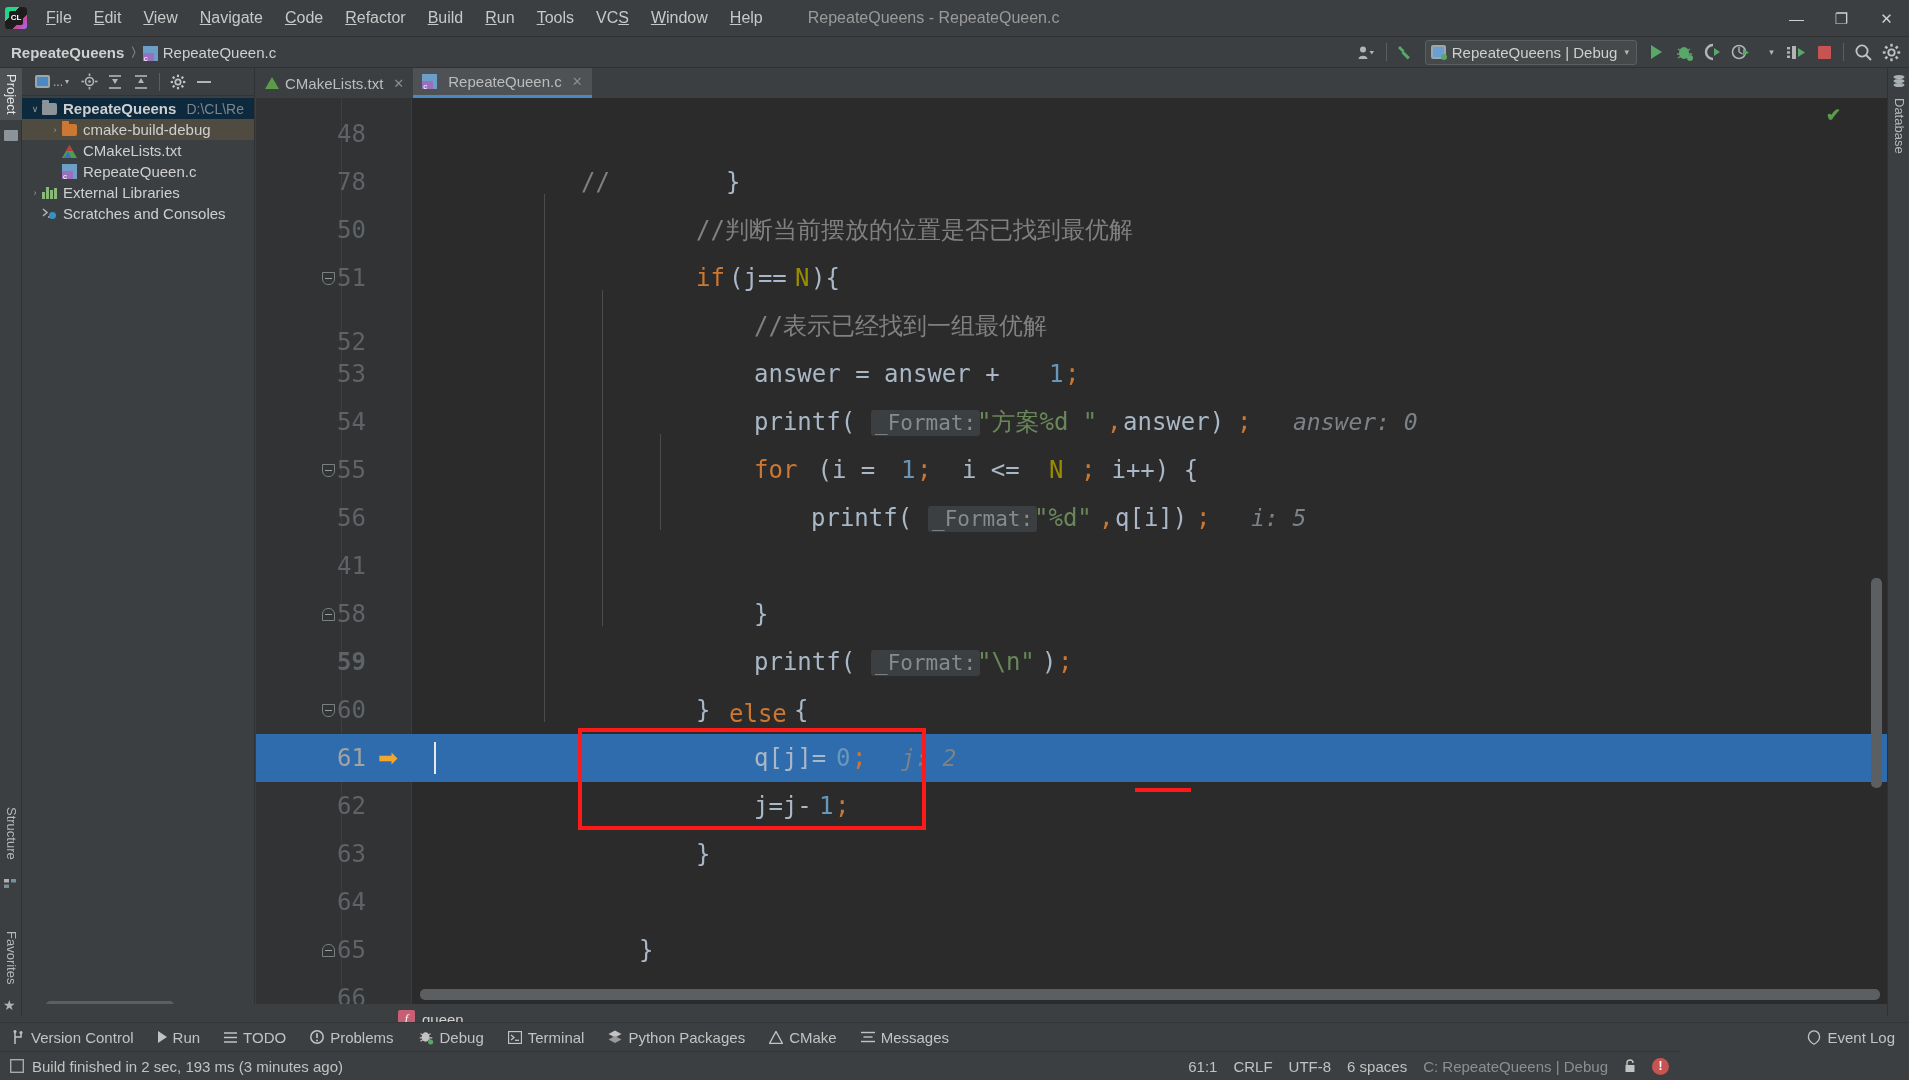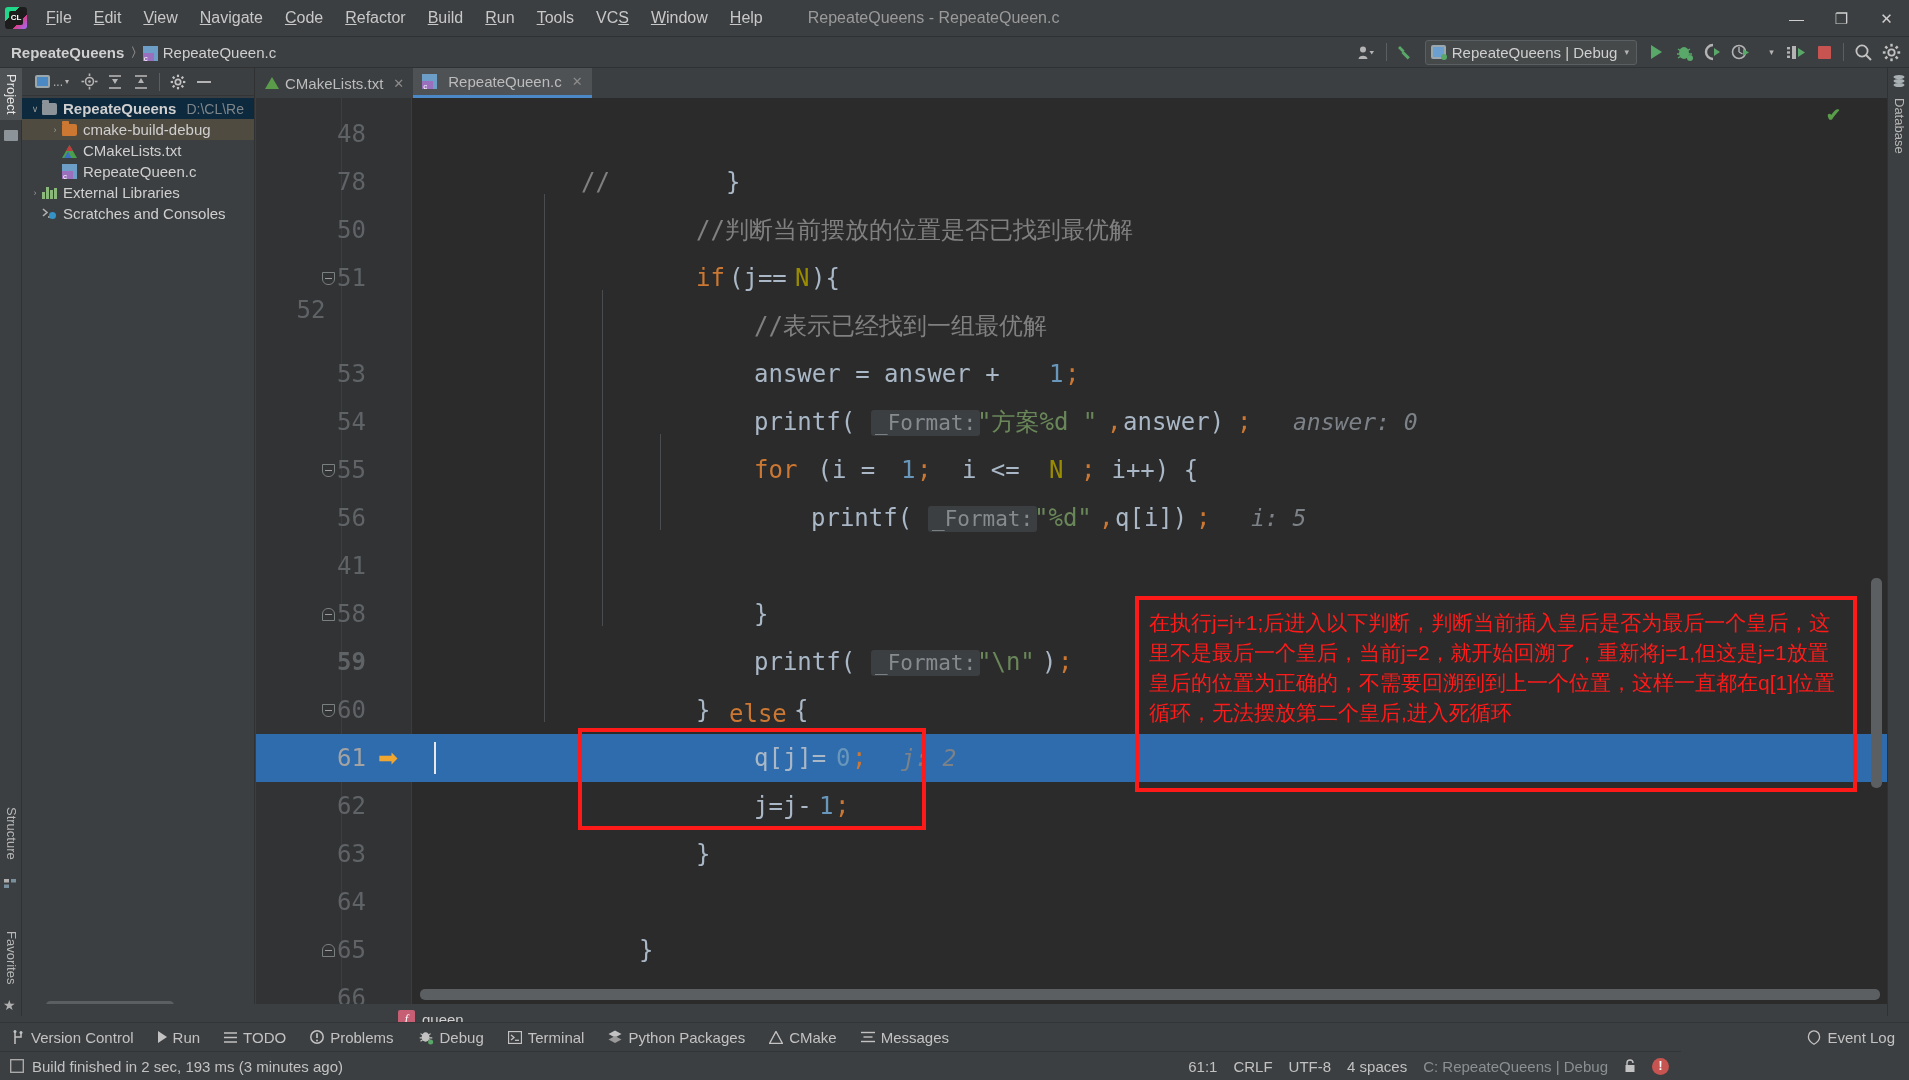--- a/index.html
+++ b/index.html
@@ -601,21 +601,21 @@
         <div class="lnum" style="top: 108px;">50</div>
         <div class="line cm" style="top: 108px; left: 440px; width: auto;">//判断当前摆放的位置是否已找到最优解</div>
         <div class="lnum" style="top: 156px;">51</div>
         <div class="fold down" style="top: 156px;">
           <span class="box"></span>
         </div>
         <div class="line k" style="top: 156px; left: 440px; width: auto;">if</div>
         <div class="line p" style="top: 156px; left: 473px; width: auto;">(j==</div>
         <div class="line gv" style="top: 156px; left: 539px; width: auto;">N</div>
         <div class="line p" style="top: 156px; left: 555px; width: auto;">){</div>
-        <div class="lnum" style="top: 188px; text-align: center;">52</div>
+        <div class="lnum" style="top: 220px;">52</div>
         <div class="line cm" style="top: 204px; left: 498px; width: auto;">//表示已经找到一组最优解</div>
         <div class="lnum" style="top: 252px;">53</div>
         <div class="line p" style="top: 252px; left: 498px; width: auto;">answer = answer + </div>
         <div class="line n" style="top: 252px; left: 793px; width: auto;">1</div>
         <div class="line sem" style="top: 252px; left: 809px; width: auto;">;</div>
         <div class="lnum" style="top: 300px;">54</div>
         <div class="line p" style="top: 300px; left: 498px; width: auto;">printf(</div>
         <div class="line " style="top: 300px; left: 615px; width: auto;"><span class="hint">_Format:</span></div>
         <div class="line s" style="top: 300px; left: 721px; width: auto;">"方案%d "</div>
         <div class="line sem" style="top: 300px; left: 851px; width: auto;">,</div>
@@ -686,21 +686,20 @@
       </div>
 
     <div class="check-mark" style="right:46px;top:6px;">✔</div>
 
     <div class="vscroll" style="top:480px;height:210px;right:5px;"></div>
 
     <div class="hscroll" style="left:164px;bottom:4px;width:1460px;"></div>
   </div>
 
   <div class="anno-box" style="left:578px;top:728px;width:348px;height:102px;"></div>
-  <div class="anno-text-box" style="left:1135px;top:596px;width:722px;height:196px;">在执行j=j+1;后进入以下判断，判断当前插入皇后是否为最后一个皇后，这里不是最后一个皇后，当前j=2，就开始回溯了，重新将j=1,但这是j=1放置皇后的位置为正确的，不需要回溯到到上一个位置，这样一直都在q[1]位置循环，无法摆放第二个皇后,进入死循环</div>
 
   <div class="runtab-row">
     <div class="runtab">
       <span class="f-badge">f</span>
       <span>queen</span>
     </div>
   </div>
 
   <div class="toolwin-bar">
     <div class="tw-item">
@@ -784,21 +783,21 @@
     <div class="sb-left">
       <svg width="14" height="14" viewBox="0 0 14 14">
           <rect x="0.7" y="0.7" width="12.6" height="12.6" stroke="#b0b0b0" stroke-width="1.3" fill="none"></rect>
         </svg>
       <span>Build finished in 2 sec, 193 ms (3 minutes ago)</span>
     </div>
     <div class="sb-right">
       <span>61:1</span>
       <span>CRLF</span>
       <span>UTF-8</span>
-      <span>4 spaces</span>
+      <span>6 spaces</span>
       <span class="sb-dim">C: RepeateQueens | Debug</span>
       <span class="lock-icon">
         <svg width="12" height="14" viewBox="0 0 12 14">
             <path d="M3 6 V4 A3 3 0 0 1 9 4" stroke="#c2c2c2" stroke-width="1.4" fill="none"></path>
             <rect x="1.5" y="6" width="9" height="7" fill="#c2c2c2"></rect>
           </svg>
       </span>
       <span class="warn-badge"></span>
     </div>
   </div>

